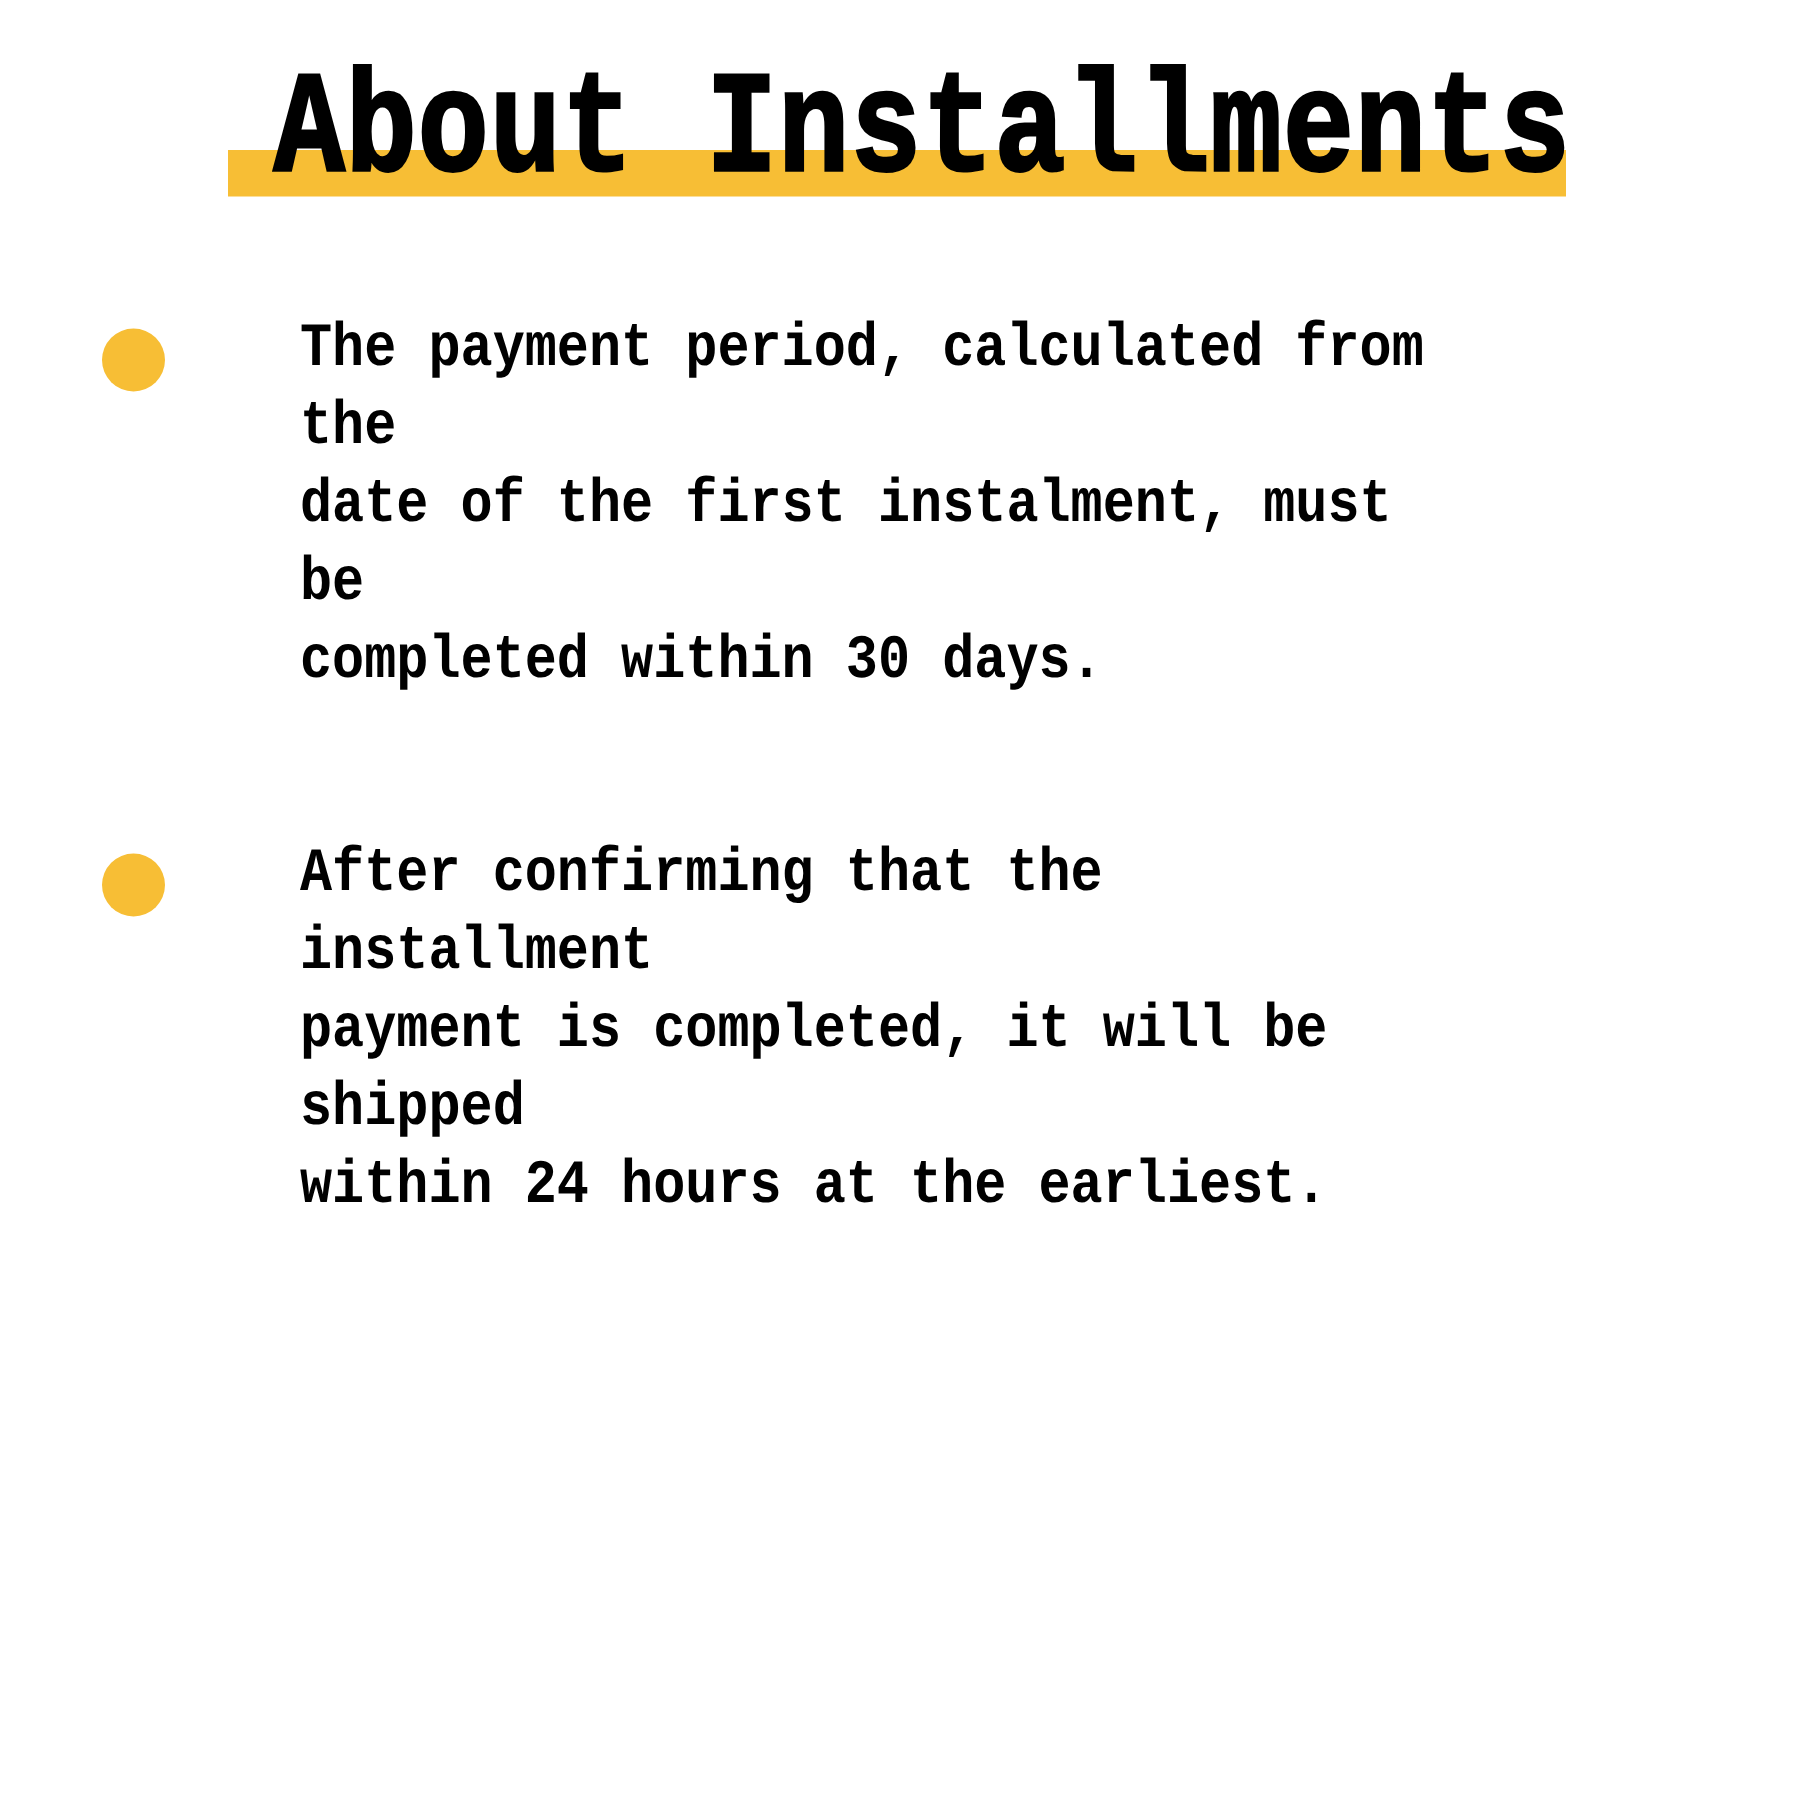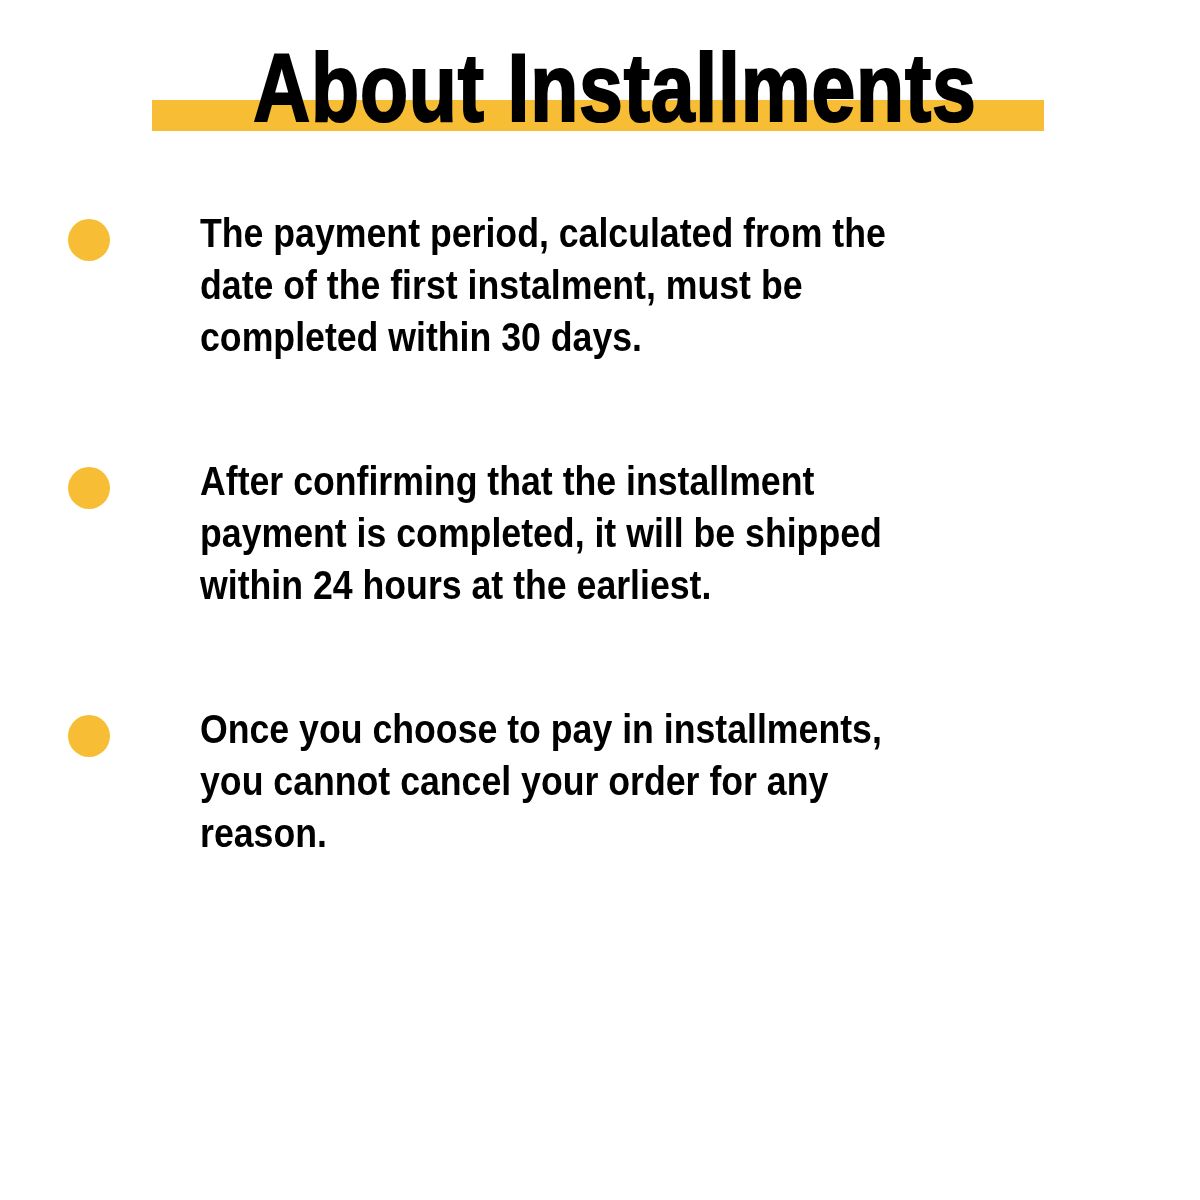--- a/index.html
+++ b/index.html
@@ -2,21 +2,21 @@
 <html style="--accent: #F7BE35; --text-color: #000000; --page-bg: #FFFFFF;"><head>
 <meta charset="utf-8">
 <style>
   html, body { margin: 0; padding: 0; background: #ffffff; }
   .canvas {
     position: relative;
     width: 1200px;
     height: 1200px;
     background: var(--page-bg, #ffffff);
     overflow: hidden;
-    font-family: Liberation Sans, sans-serif;
+    font-family: Liberation Mono, monospace;
     color: var(--text-color, #000000);
   }
 
   
   .title-wrap { position: absolute; top: 0; left: 0; width: 100%; height: 190px; }
   .highlight-bar {
     position: absolute;
     left: 152px;
     top: 100px;
     width: 892px;
@@ -97,21 +97,15 @@
     </li>
 
 
     <li class="bullet-item">
       <span class="bullet-dot"></span>
       <p class="bullet-text">After confirming that the installment
 payment is completed, it will be shipped
 within 24 hours at the earliest.</p>
     </li>
 
-    <li class="bullet-item">
-      <span class="bullet-dot"></span>
-      <p class="bullet-text">Once you choose to pay in installments,
-you cannot cancel your order for any
-reason.</p>
-    </li>
   </ul>
 
 </div>
 
 </body></html>

